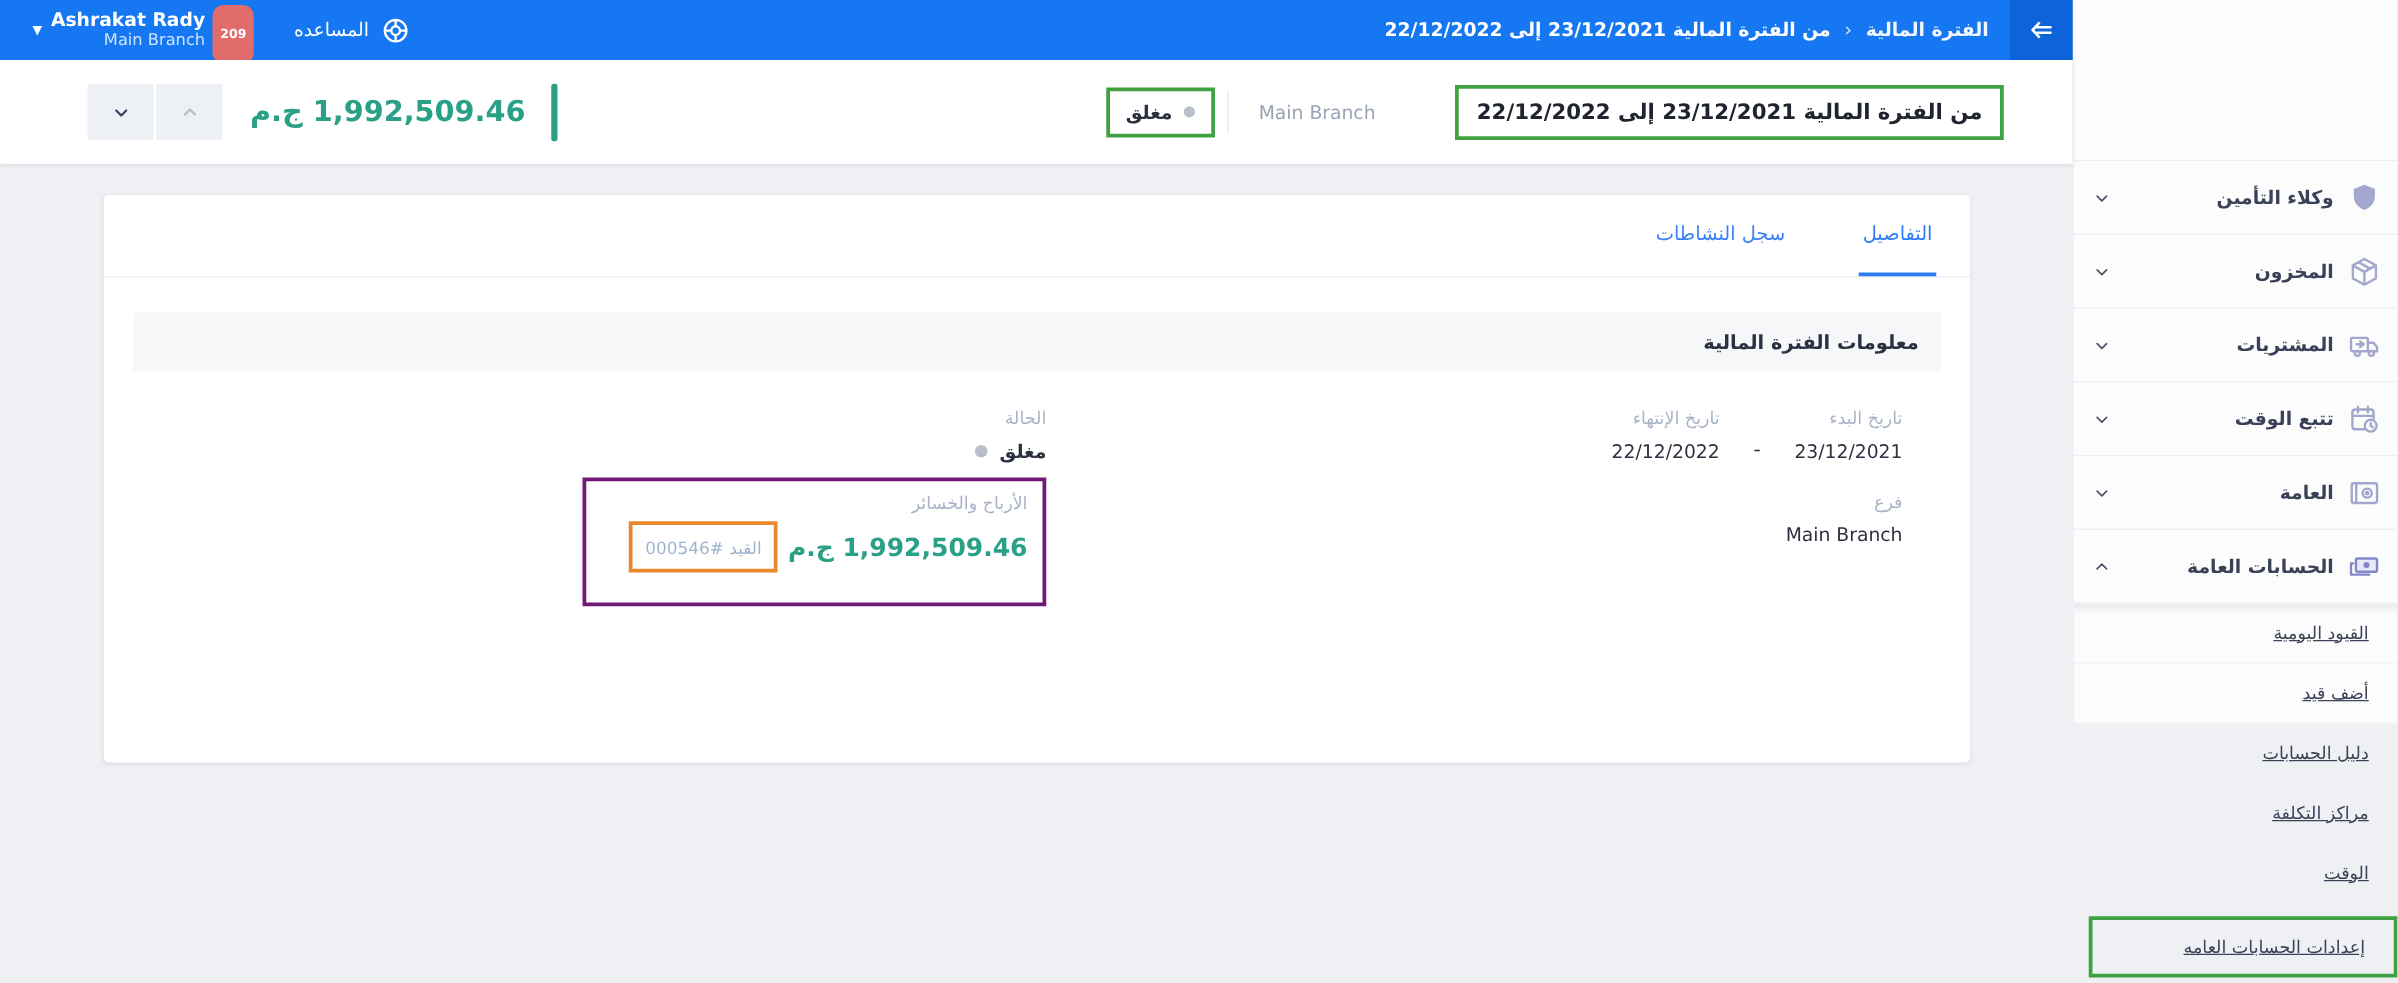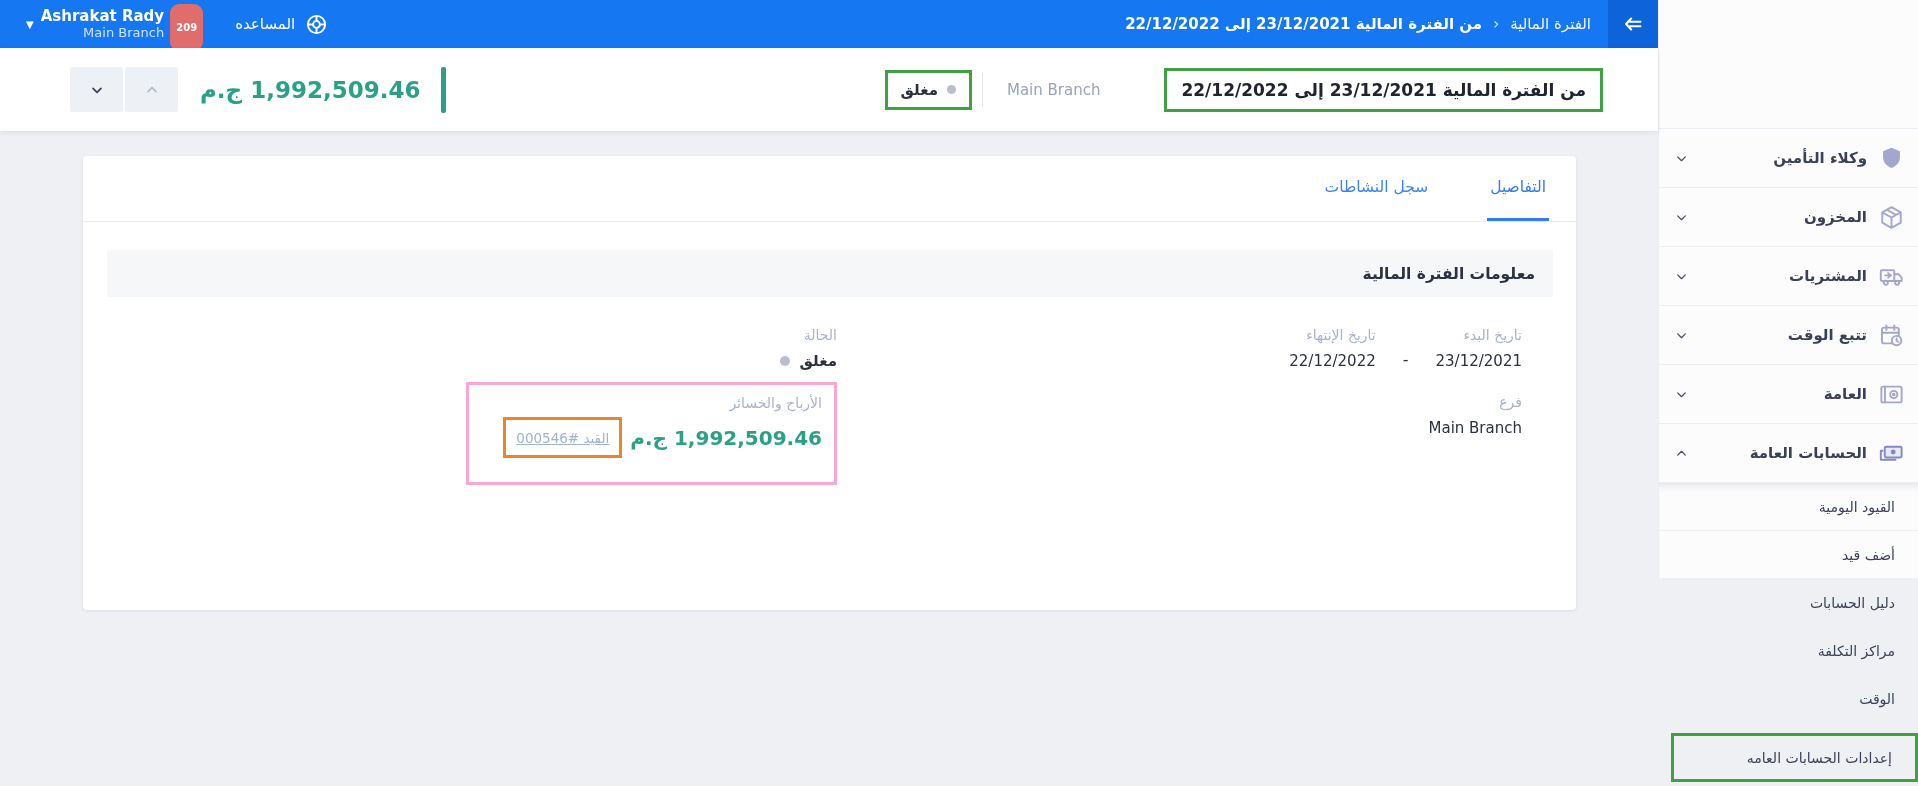--- a/index.html
+++ b/index.html
@@ -11,32 +11,32 @@
   
   .sidebar { width:260px; height:579px; background:#fcfcfd; border-left:1px solid #ececf1; flex:0 0 260px; }
   .menu { margin-top:128px; border-top:1px solid #ececf2; }
   .menu-item { height:59px; display:flex; align-items:center; padding:0 13px 0 14px;
                border-bottom:1px solid #ececf2; cursor:pointer; background:#fcfcfd; }
   .menu-item .mi-icon { width:27px; height:27px; flex:0 0 27px; }
   .menu-item .mi-label { font-size:15px; font-weight:700; color:#3a4057; margin-right:11px; }
   .menu-item .mi-chev { margin-left:2px; margin-right:auto; width:13px; height:13px; color:#4a5064; }
   .submenu { box-shadow:inset 0 9px 9px -7px rgba(40,50,70,.14); }
   .sub-item { height:48px; display:flex; align-items:center; padding:0 23px;
-              border-bottom:1px solid #f0f1f4; font-size:14px; color:#3c4257; cursor:pointer; }
+              border-bottom:1px solid #f0f1f4; font-size:14px; color:#3c4257; cursor:pointer;text-decoration:underline; }
   .sub-item.annotated { border:3px solid #3fa142; margin:10px 0 0 12px; border-bottom:3px solid #3fa142; height:49px; }
 
   
   .main-col { flex:1 1 auto; display:flex; flex-direction:column; min-width:0; }
 
   
   .topbar { height:48px; background:#1577f2; display:flex; align-items:center; color:#fff; flex:0 0 48px; }
   .collapse-btn { width:50px; height:48px; background:#0d64da; border:none; display:flex; align-items:center;
                   justify-content:center; cursor:pointer; color:#fff; flex:0 0 50px; }
   .crumbs { display:flex; align-items:center; margin-right:17px; white-space:nowrap; }
-  .crumb-parent { font-size:15px; color:#f2f7ff; cursor:pointer; }
+  .crumb-parent { font-size:15px; color:#f2f7ff; cursor:pointer;font-weight:bold; }
   .crumb-chev { margin:0 11px; font-size:15px; color:#dce9ff; }
   .crumb-current { font-size:15px; font-weight:700; color:#fff; }
   .topbar-left { margin-right:auto; display:flex; align-items:center; padding-left:18px; }
   .help-group { display:flex; align-items:center; cursor:pointer; }
   .help-label { font-size:15px; margin-right:10px; }
   .bell-wrap { position:relative; margin:0 30px 0 20px; cursor:pointer; }
   .bell-badge { position:absolute; top:-10px; right:2px; background:#e06c6c; color:#fff; font-size:10px;
                 font-weight:700; border-radius:9px; padding:18px 6px; line-height:1.1; }
   .user-block { display:flex; align-items:center; cursor:pointer; }
   .user-names { text-align:right; line-height:1.25; }
@@ -75,25 +75,25 @@
                   padding:0 18px; font-size:15.5px; font-weight:700; color:#2b3140; }
   .fields { padding:30px 54px 0 54px; display:grid; grid-template-columns:685px 1fr; row-gap:24px; }
   .field-label { font-size:14px; color:#a9b3c6; margin-bottom:9px; }
   .field-value { font-size:15px; color:#2b3140; }
   .dates-field { display:flex; }
   .date-col { text-align:right; }
   .date-col .field-value { font-weight:500; }
   .date-dash { align-self:flex-end; margin:0 27px; color:#2b3140; padding-bottom:1px; }
   .status-field .field-value { display:flex; align-items:center; }
   .status-field .dot { width:10px; height:10px; border-radius:50%; background:#b9c0cc; margin-right:10px; }
-  .pnl-wrap { display:inline-block; border:3px solid #f9a8d4; padding:10px 12px 24px 34px; margin:-12px 0 -10px; }
+  .pnl-wrap { display:inline-block; border:3px solid #701a75; padding:10px 12px 24px 34px; margin:-12px 0 -10px; }
   .pnl-line { display:flex; align-items:center; margin-top:6px; }
   .pnl-amount { font-size:20px; font-weight:700; color:#2aa187; white-space:nowrap; }
   .entry-link-box { border:3px solid #e8872b; padding:8px 10px; margin-right:8px; }
-  .entry-link { font-size:13.5px; color:#9fb3cf; text-decoration:underline; white-space:nowrap; cursor:pointer; }
+  .entry-link { font-size:13.5px; color:#9fb3cf; white-space:nowrap; cursor:pointer; }
   svg { display:block; }
 </style>
 </head>
 <body>
 
 <div class="root">
 
   <aside class="sidebar">
     <nav class="menu">
 

